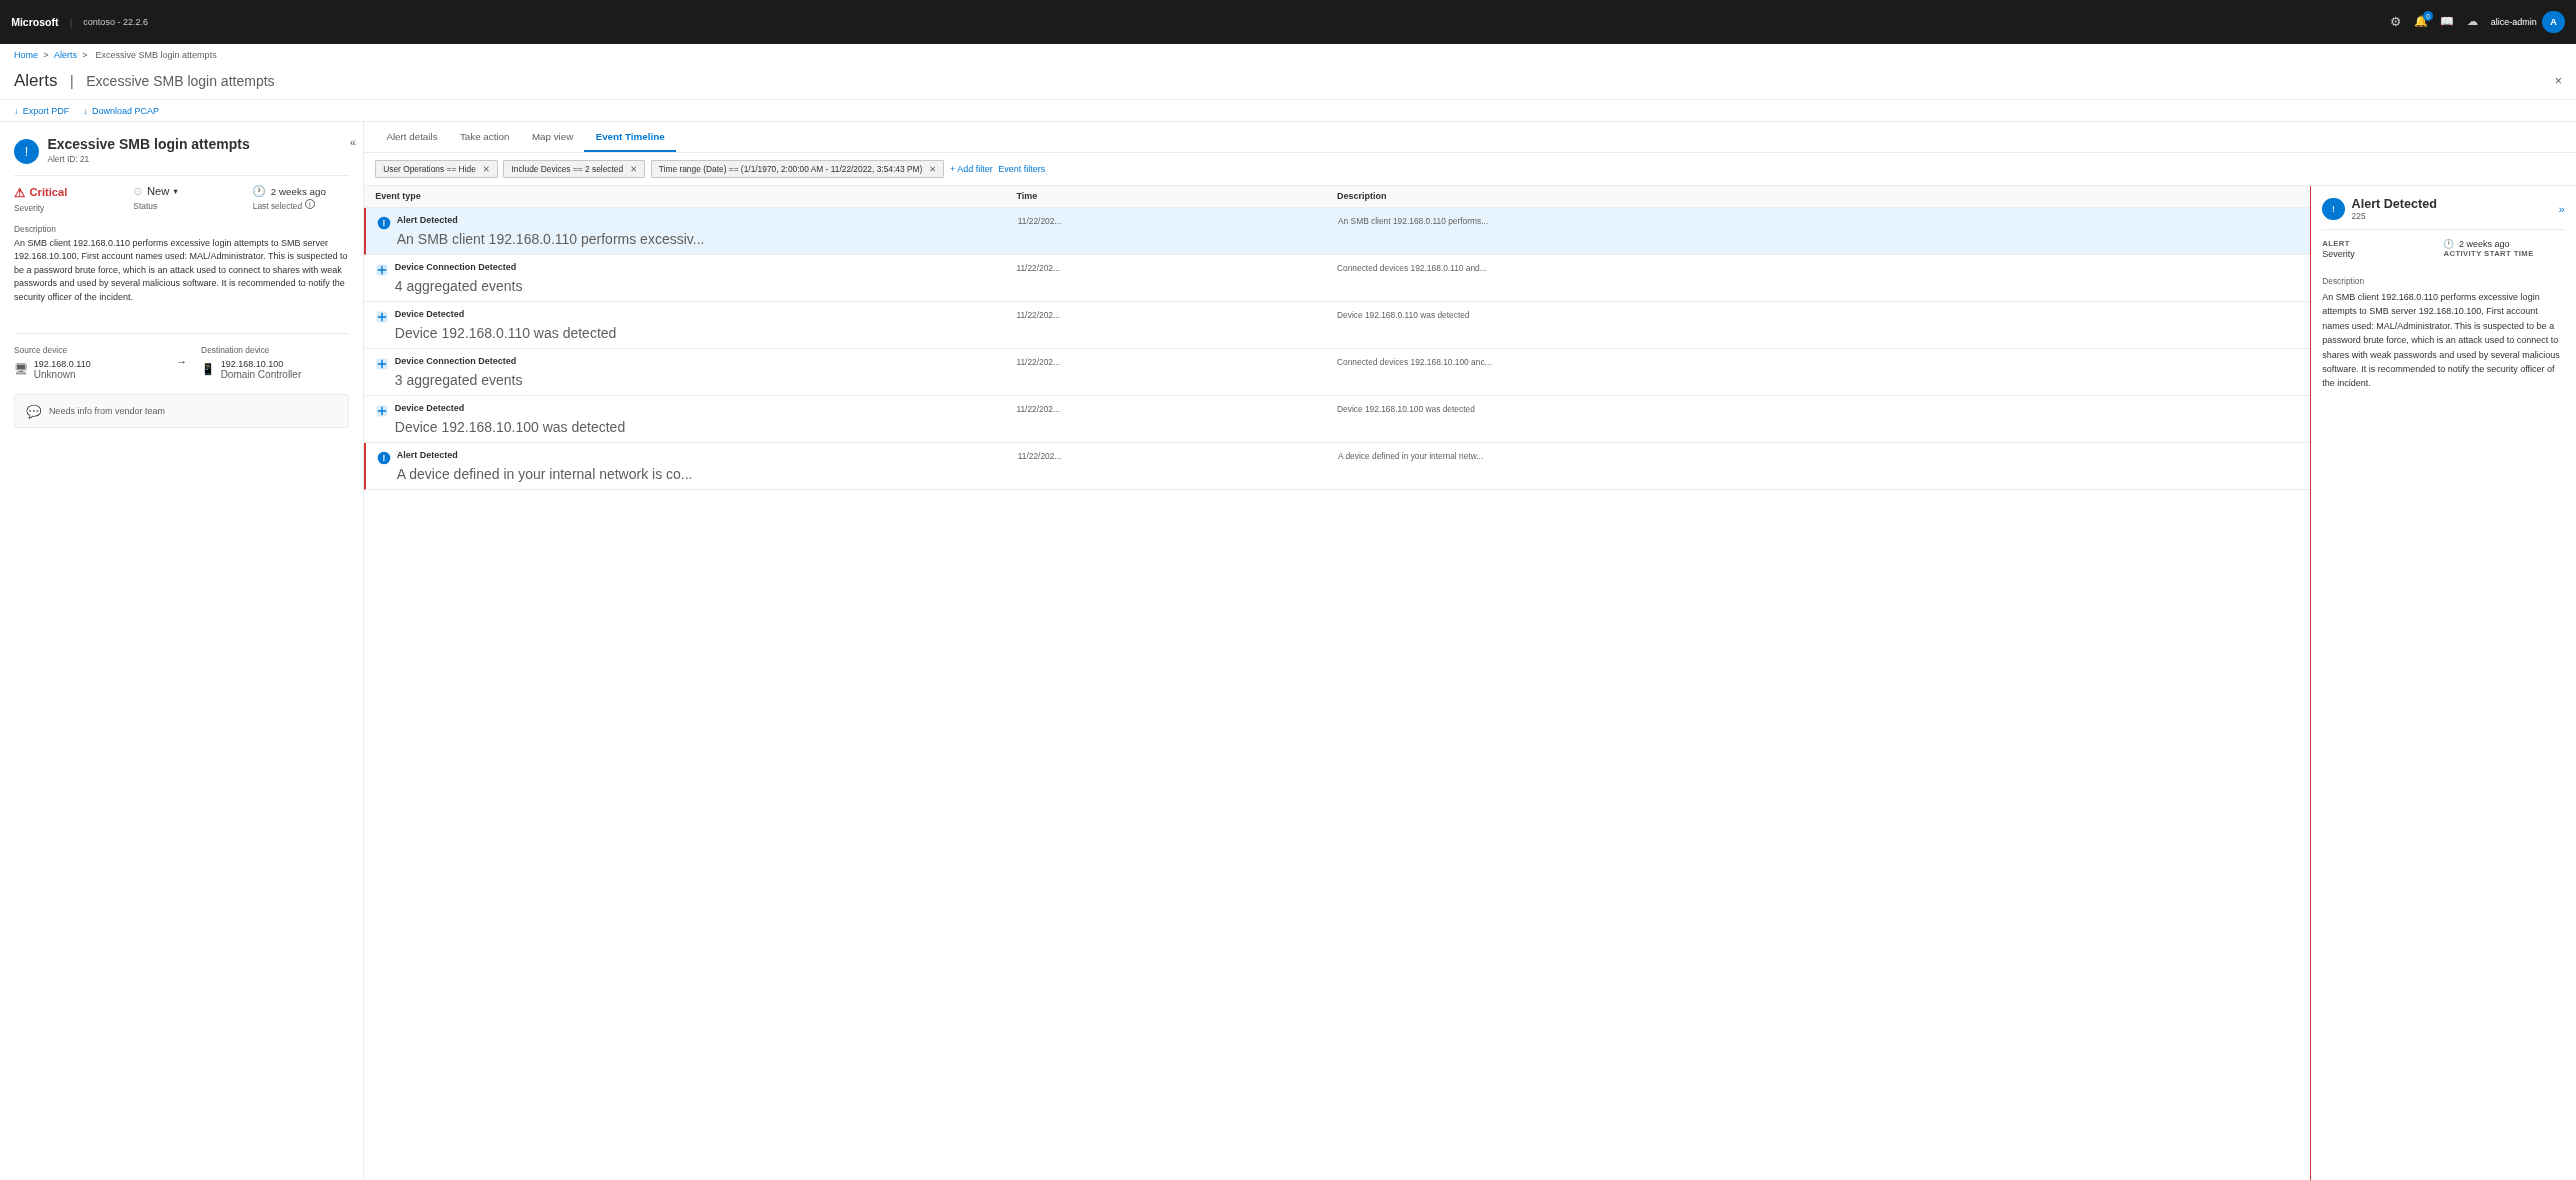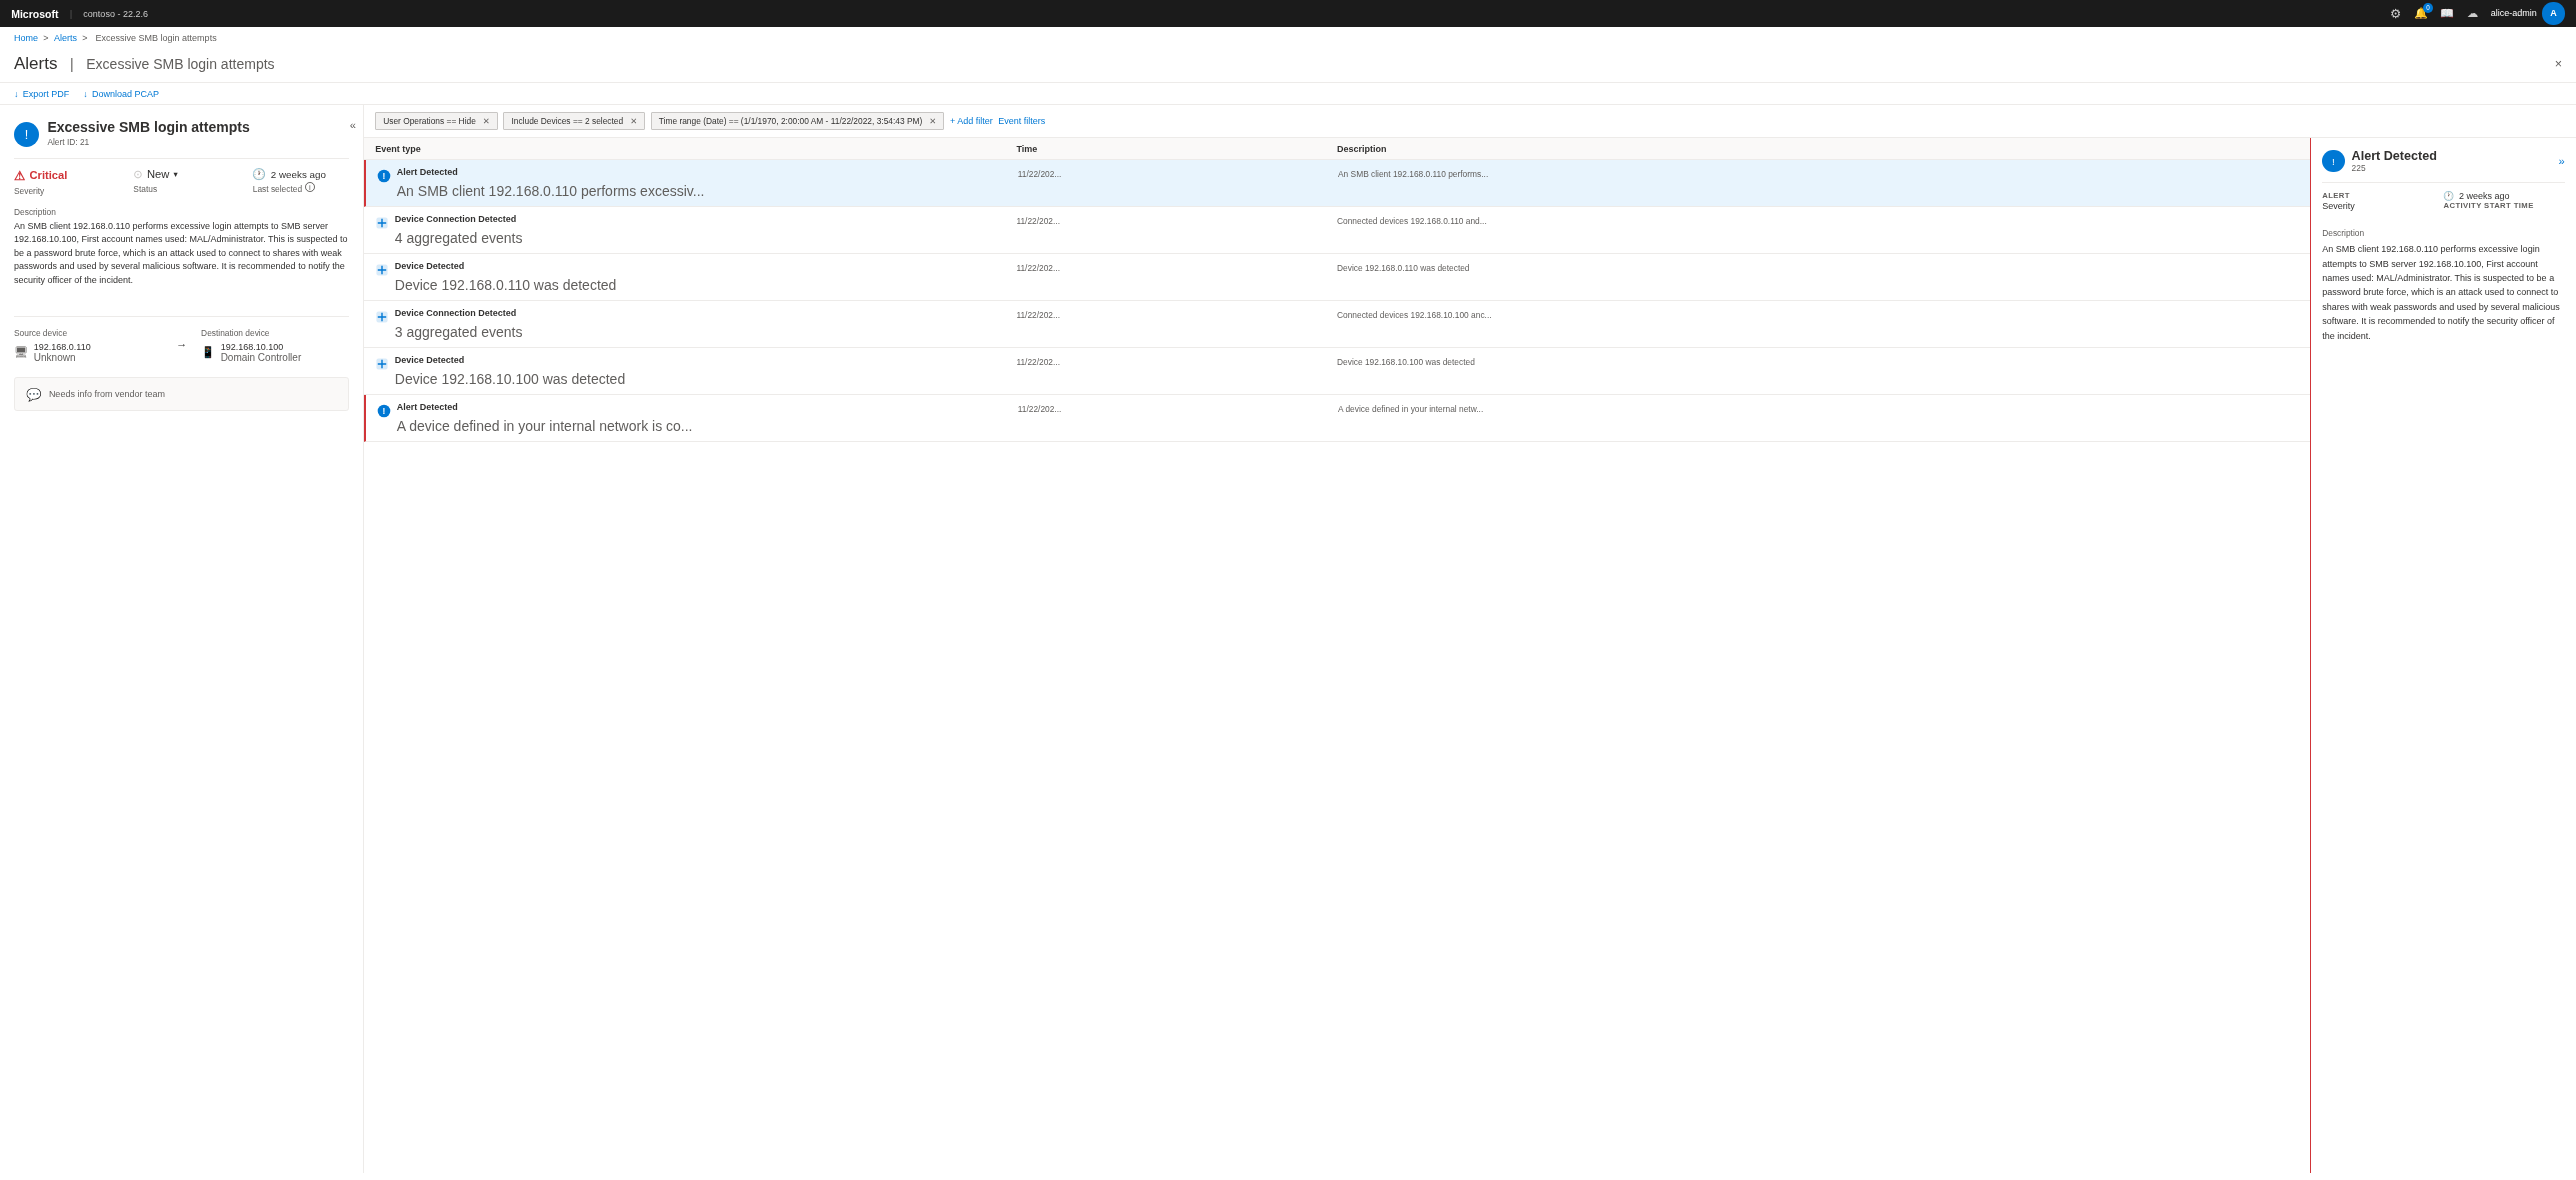--- a/index.html
+++ b/index.html
@@ -5,21 +5,21 @@
     * { box-sizing: border-box; margin: 0; padding: 0; }
     body { font-family: 'Segoe UI', Arial, sans-serif; font-size: 9.8px; color: #323130; background: #fff; overflow: hidden; }
 
     
     .topbar {
       background: #1b1b1b;
       color: #fff;
       display: flex;
       align-items: center;
       padding: 0 11.2px;
-      height: 27px;
+      height: 44px;
       gap: 8.4px;
     }
     .topbar-brand { font-weight: 700; font-size: 10.5px; color: #fff; }
     .topbar-sep { color: #555; margin: 0 2.8px; }
     .topbar-version { color: #ccc; font-size: 9px; }
     .topbar-right { margin-left: auto; display: flex; align-items: center; gap: 12.6px; }
     .topbar-icon { color: #ccc; font-size: 11.2px; cursor: pointer; position: relative; }
     .topbar-badge {
       position: absolute; top: -4.2px; right: -4.9px;
       background: #0078d4; color: #fff; border-radius: 50%;
@@ -360,20 +360,26 @@
     </div>
 
     <div class="comment-box">
       <span style="font-size:12.6px; color:#605e5c;">💬</span>
       <span>Needs info from vendor team</span>
     </div>
   </div>
 
   <div class="right-panel">
 
+    <div class="tabs">
+      <div class="tab">Alert details</div>
+      <div class="tab">Take action</div>
+      <div class="tab">Map view</div>
+      <div class="tab active">Event Timeline</div>
+    </div>
 
     <div class="filter-bar">
       <div class="filter-chip">
         <span>User Operations == Hide</span>
         <span class="filter-chip-close">✕</span>
       </div>
       <div class="filter-chip">
         <span>Include Devices == 2 selected</span>
         <span class="filter-chip-close">✕</span>
       </div>

